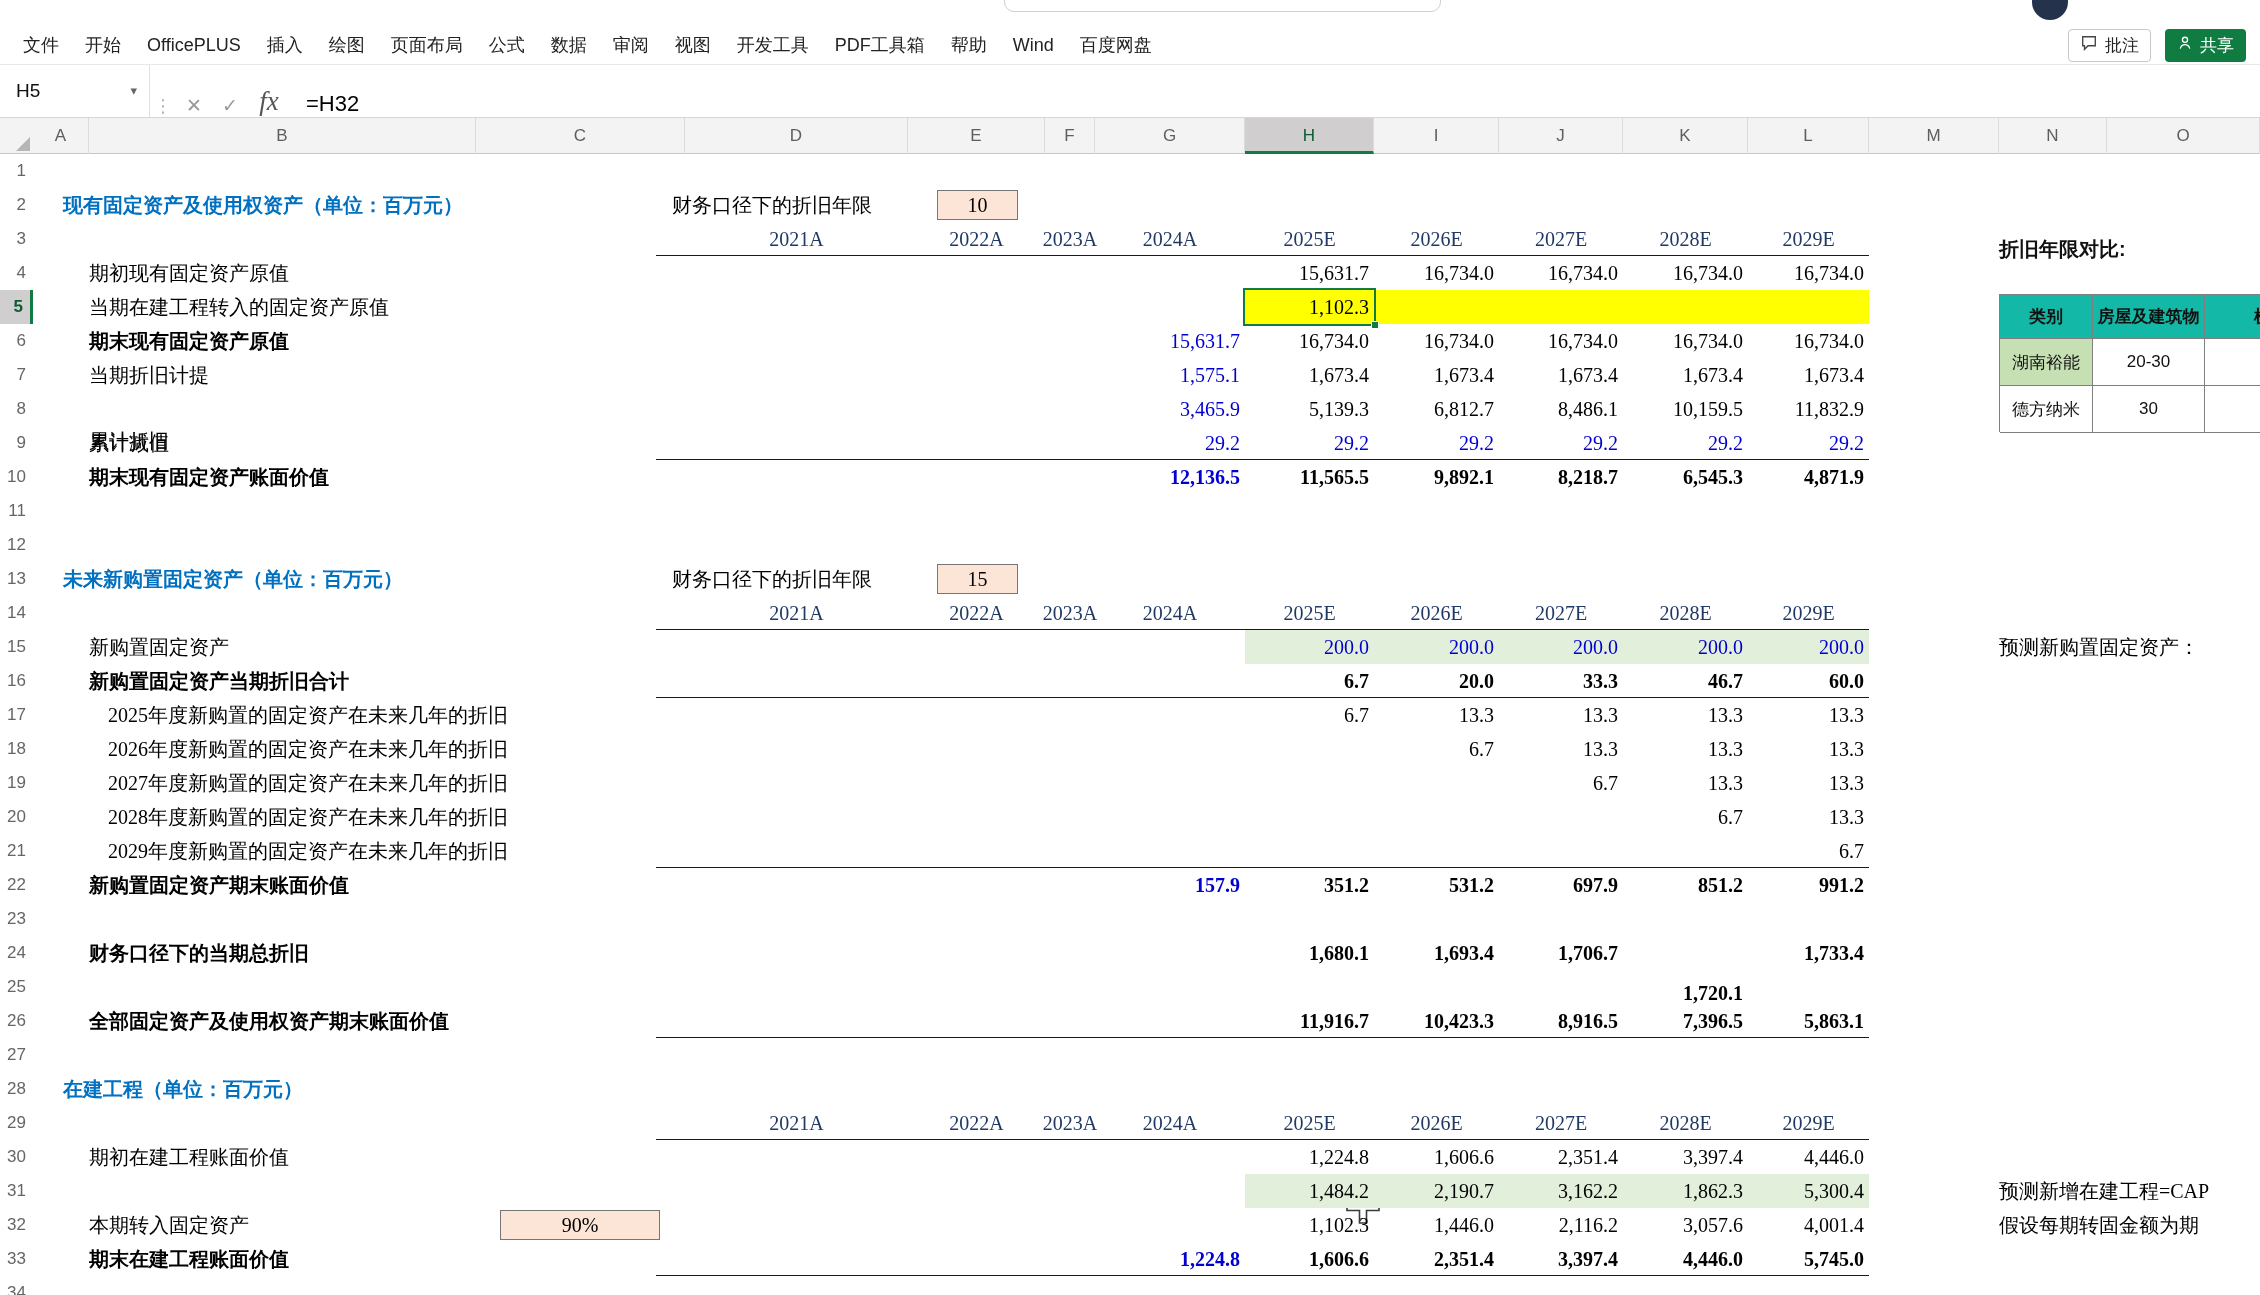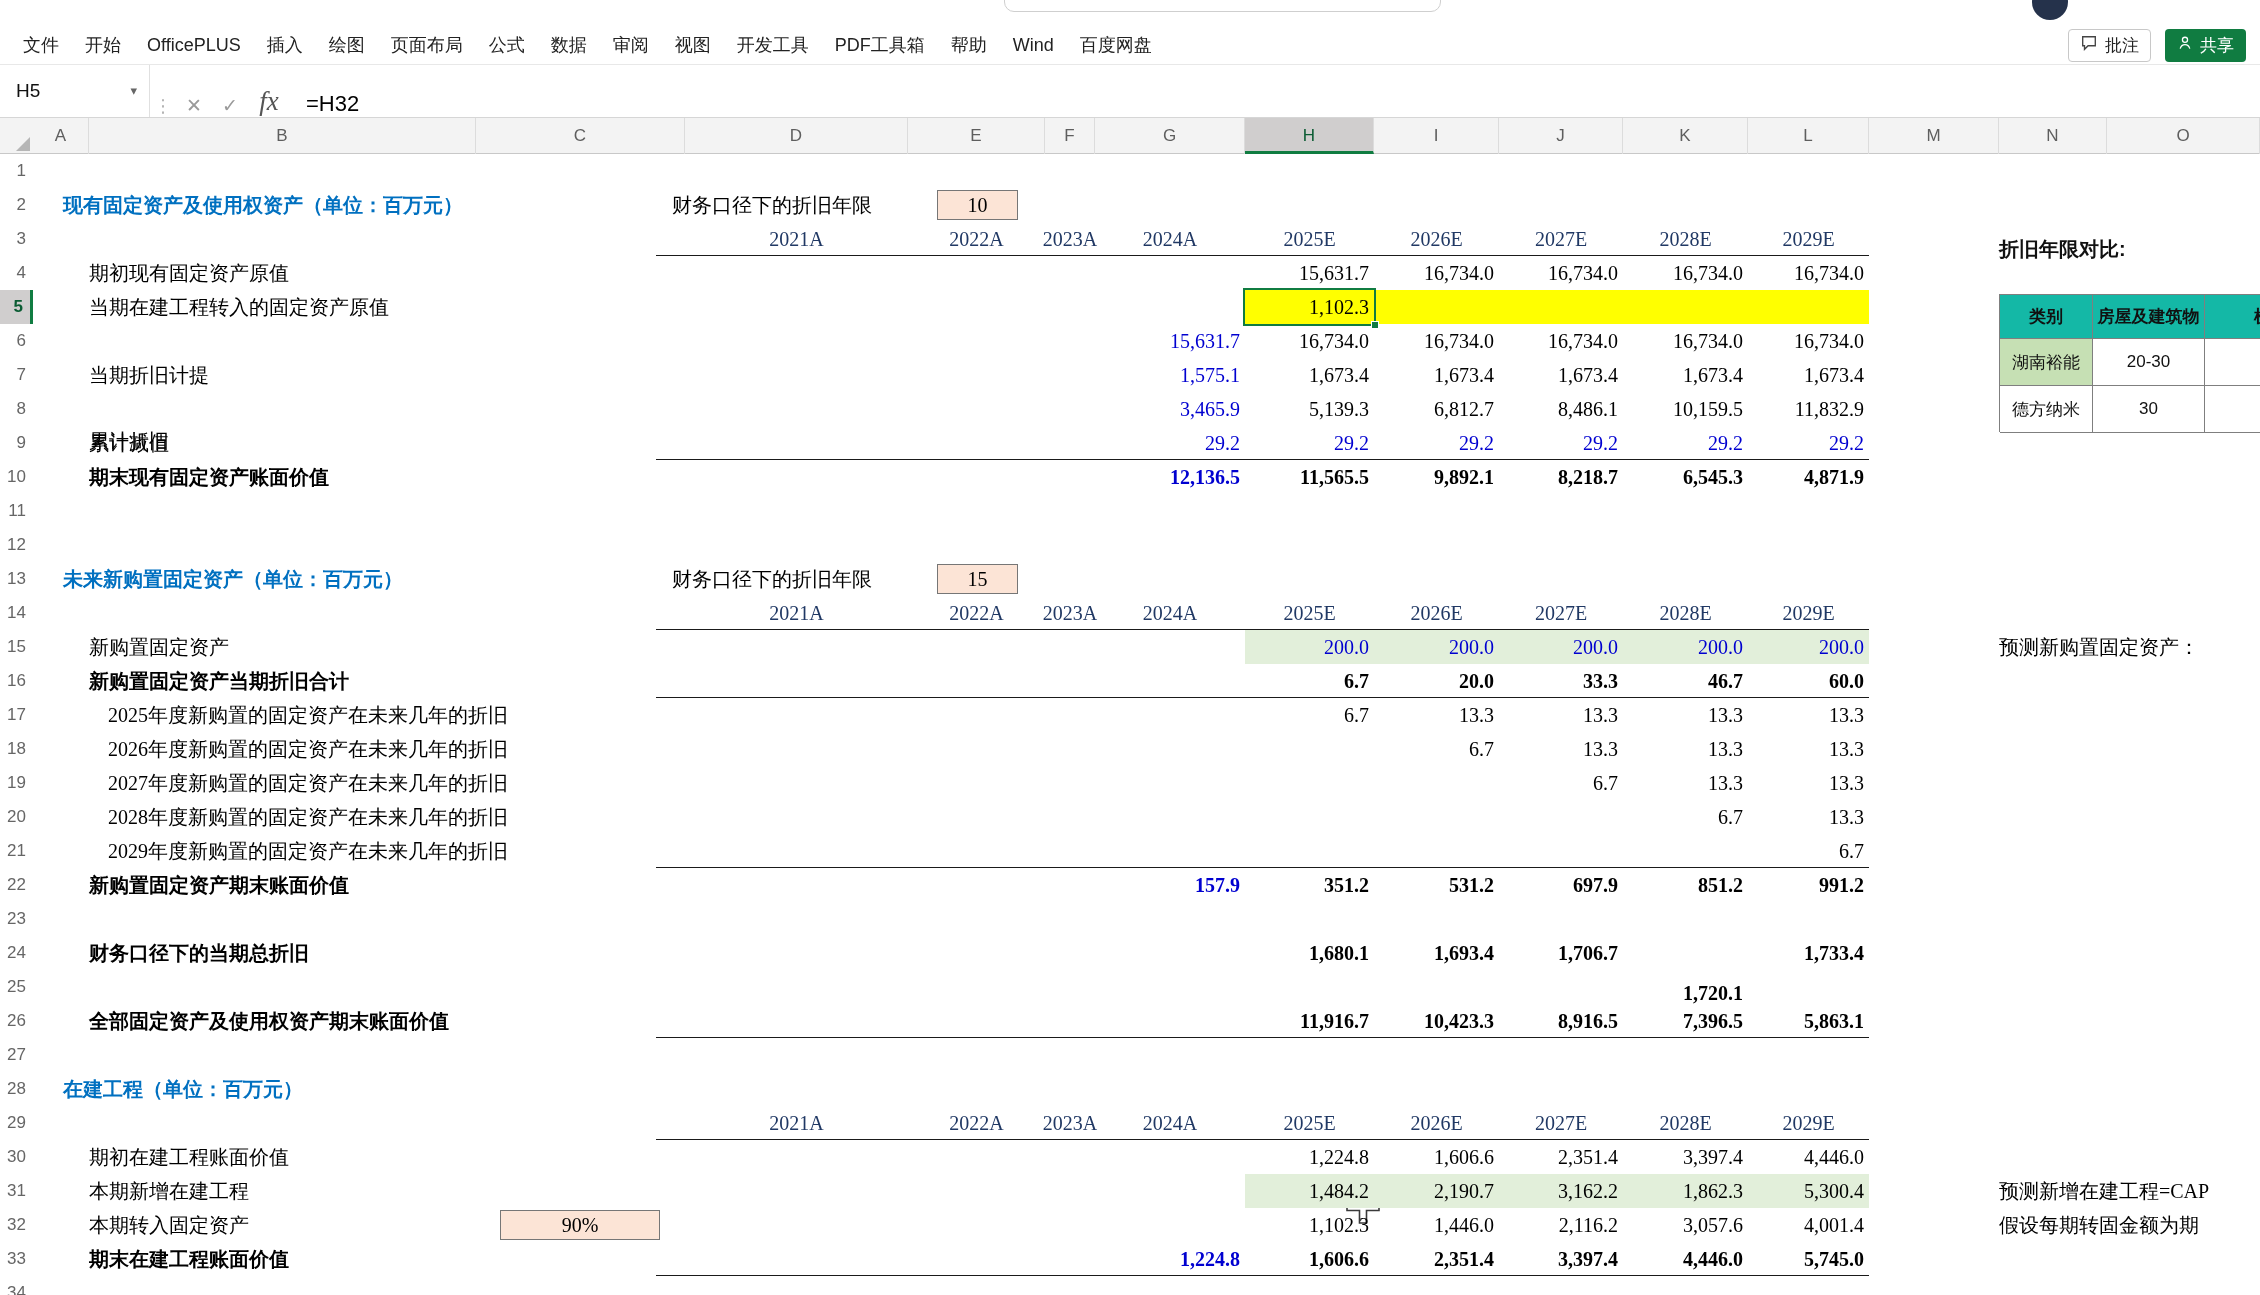--- a/index.html
+++ b/index.html
@@ -230,20 +230,21 @@
       <div class="cell c-num" style="left: 1374px; top: 102px; width: 125px;">16,734.0</div>
       <div class="cell c-num" style="left: 1499px; top: 102px; width: 124px;">16,734.0</div>
       <div class="cell c-num" style="left: 1623px; top: 102px; width: 125px;">16,734.0</div>
       <div class="cell c-num" style="left: 1748px; top: 102px; width: 121px;">16,734.0</div>
       <div class="cell" style="left: 89px; top: 136px; width: 387px;">当期在建工程转入的固定资产原值</div>
       <div class="cell c-num bg-y" style="left: 1245px; top: 136px; width: 129px;">1,102.3</div>
       <div class="cell c-num bg-y" style="left: 1374px; top: 136px; width: 125px;"></div>
       <div class="cell c-num bg-y" style="left: 1499px; top: 136px; width: 124px;"></div>
       <div class="cell c-num bg-y" style="left: 1623px; top: 136px; width: 125px;"></div>
       <div class="cell c-num bg-y" style="left: 1748px; top: 136px; width: 121px;"></div>
+      <div class="cell c-b" style="left: 89px; top: 170px; width: 387px;">期末现有固定资产原值</div>
       <div class="cell c-num c-blue" style="left: 1095px; top: 170px; width: 150px;">15,631.7</div>
       <div class="cell c-num" style="left: 1245px; top: 170px; width: 129px;">16,734.0</div>
       <div class="cell c-num" style="left: 1374px; top: 170px; width: 125px;">16,734.0</div>
       <div class="cell c-num" style="left: 1499px; top: 170px; width: 124px;">16,734.0</div>
       <div class="cell c-num" style="left: 1623px; top: 170px; width: 125px;">16,734.0</div>
       <div class="cell c-num" style="left: 1748px; top: 170px; width: 121px;">16,734.0</div>
       <div class="cell" style="left: 89px; top: 204px; width: 387px;">当期折旧计提</div>
       <div class="cell c-num c-blue" style="left: 1095px; top: 204px; width: 150px;">1,575.1</div>
       <div class="cell c-num" style="left: 1245px; top: 204px; width: 129px;">1,673.4</div>
       <div class="cell c-num" style="left: 1374px; top: 204px; width: 125px;">1,673.4</div>
@@ -344,21 +345,20 @@
       <div class="cell c-year" style="left: 1336.5px; top: 952px; width: 200px;">2026E</div>
       <div class="cell c-year" style="left: 1461px; top: 952px; width: 200px;">2027E</div>
       <div class="cell c-year" style="left: 1585.5px; top: 952px; width: 200px;">2028E</div>
       <div class="cell c-year" style="left: 1708.5px; top: 952px; width: 200px;">2029E</div>
       <div class="cell" style="left: 89px; top: 986px; width: 387px;">期初在建工程账面价值</div>
       <div class="cell c-num" style="left: 1245px; top: 986px; width: 129px;">1,224.8</div>
       <div class="cell c-num" style="left: 1374px; top: 986px; width: 125px;">1,606.6</div>
       <div class="cell c-num" style="left: 1499px; top: 986px; width: 124px;">2,351.4</div>
       <div class="cell c-num" style="left: 1623px; top: 986px; width: 125px;">3,397.4</div>
       <div class="cell c-num" style="left: 1748px; top: 986px; width: 121px;">4,446.0</div>
-      <div class="cell" style="left: 89px; top: 1020px; width: 387px;">本期新增在建工程</div>
       <div class="cell c-num bg-g" style="left: 1245px; top: 1020px; width: 129px;">1,484.2</div>
       <div class="cell c-num bg-g" style="left: 1374px; top: 1020px; width: 125px;">2,190.7</div>
       <div class="cell c-num bg-g" style="left: 1499px; top: 1020px; width: 124px;">3,162.2</div>
       <div class="cell c-num bg-g" style="left: 1623px; top: 1020px; width: 125px;">1,862.3</div>
       <div class="cell c-num bg-g" style="left: 1748px; top: 1020px; width: 121px;">5,300.4</div>
       <div class="cell" style="left: 1999px; top: 1020px; width: 108px;">预测新增在建工程=CAP</div>
       <div class="cell" style="left: 89px; top: 1054px; width: 387px;">本期转入固定资产</div>
       <div class="cell c-box" style="left: 500px; top: 1056px; width: 160px;">90%</div>
       <div class="cell c-num" style="left: 1245px; top: 1054px; width: 129px;">1,102.3</div>
       <div class="cell c-num" style="left: 1374px; top: 1054px; width: 125px;">1,446.0</div>

